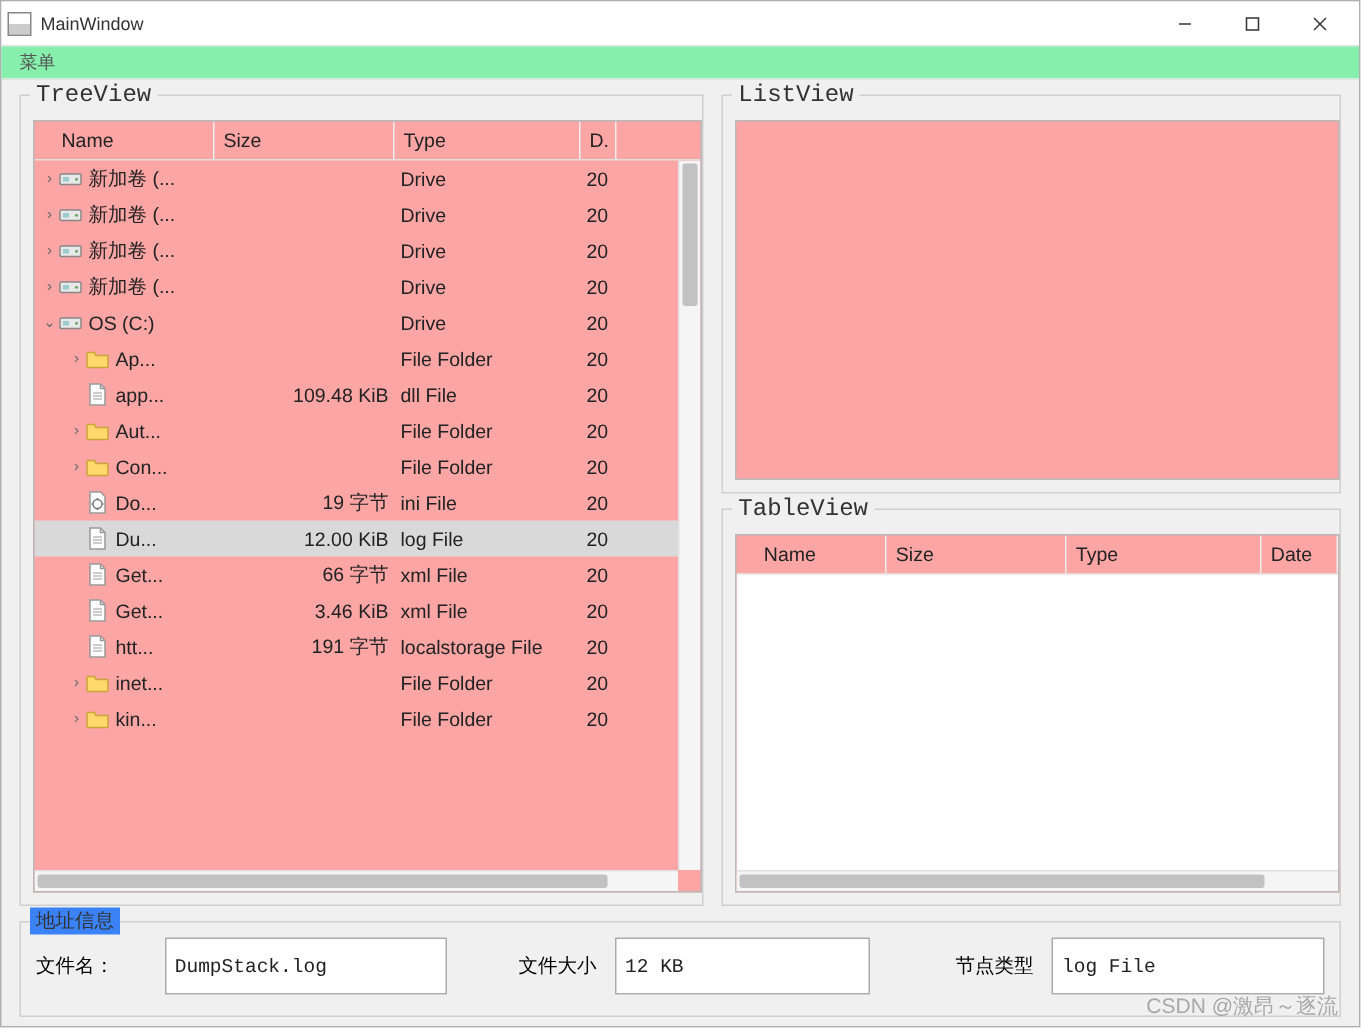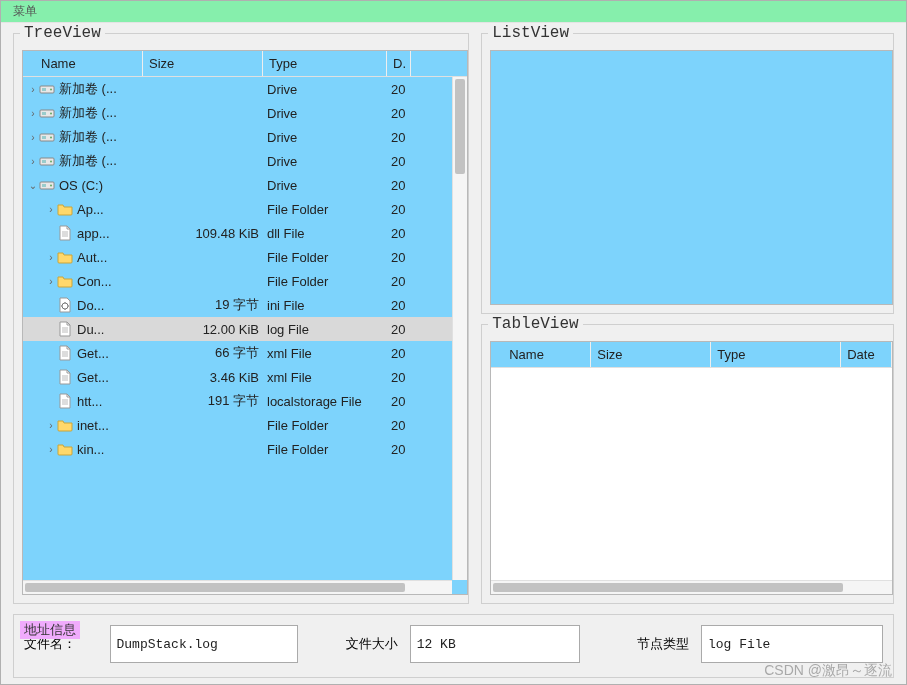--- a/index.html
+++ b/index.html
@@ -29,21 +29,21 @@
     display:flex; flex-direction:column; min-height:0; flex:1;
   }
   .group .legend {
     position:absolute; top:-10px; left:6px; background:#f0f0f0; padding:0 4px;
     font-family: "Courier New", monospace; font-size:16px; color:#333;
   }
   .listview-group { flex:1; }
   .tableview-group { flex:1; }
 
   .inner-white {
-    flex:1; background:#7dd3fc; border:1px solid #b8b8b8; overflow:hidden; display:flex; flex-direction:column;
+    flex:1; background:#fca5a5; border:1px solid #b8b8b8; overflow:hidden; display:flex; flex-direction:column;
     min-height:0;
   }
 
   
   .hdr { display:flex; height:26px; border-bottom:1px solid #e0e0e0; font-size:13px; color:#222;}
   .hdr .cell { padding:4px 6px; border-right:1px solid #eee; display:flex; align-items:center; overflow:hidden; white-space:nowrap;}
   .tree-body { flex:1; overflow:hidden; position:relative;}
   .rows { overflow:auto; height:100%; }
   .row {
     display:flex; align-items:center; height:24px; font-size:13px; color:#222;
@@ -62,34 +62,57 @@
   .scroll-v { position:absolute; right:0; top:0; bottom:14px; width:15px; background:#f5f5f5; border-left:1px solid #e0e0e0;}
   .scroll-thumb { position:absolute; left:2px; right:2px; top:2px; height:95px; background:#c2c2c2; border-radius:2px;}
   .scroll-h { position:absolute; left:0; right:15px; bottom:0; height:14px; background:#f5f5f5; border-top:1px solid #e0e0e0;}
   .scroll-h .hthumb { position:absolute; top:2px; bottom:2px; left:2px; width:380px; background:#c2c2c2; border-radius:2px;}
 
   .table-body { flex:1; position:relative; background:#fff;}
   .table-body .scroll-h2 { position:absolute; left:0; right:0; bottom:0; height:14px; background:#f5f5f5; border-top:1px solid #e0e0e0;}
   .table-body .hthumb2 { position:absolute; top:2px; bottom:2px; left:2px; width:350px; background:#c2c2c2; border-radius:2px;}
 
   .addr-group { border:1px solid #cfcfcf; padding:10px 10px 8px 10px; position:relative; }
-  .addr-group .legend { position:absolute; top:-10px; left:6px; background:#f0abfc; padding:0 4px; font-size:13px; font-family:"Microsoft YaHei"; color:#333;margin-top:16px;}
+  .addr-group .legend { position:absolute; top:-10px; left:6px; background:#3b82f6; padding:0 4px; font-size:13px; font-family:"Microsoft YaHei"; color:#333;}
   .addr-row { display:flex; align-items:center; gap:6px; margin-bottom:6px; font-size:13px;}
   .addr-row label { text-align:left; padding-right:6px;}
   .addr-input {
     height:38px; border:1px solid #aaa; background:#fff; padding:2px 6px;
     font-family:"Courier New", monospace; font-size:13px; color:#222;
   }
   .watermark { position:absolute; right:14px; bottom:4px; font-size:14px; color:rgba(120,120,120,0.6);}
 </style>
 </head>
 <body>
 
 <div class="window">
 
+  <div class="titlebar">
+    <div class="app-icon"></div>
+    <span>MainWindow</span>
+    <div class="spacer"></div>
+    <div class="win-btns">
+      <div class="win-btn">
+        <svg width="10" height="10">
+            <line x1="1" y1="5" x2="9" y2="5" stroke="#333"></line>
+          </svg>
+      </div>
+      <div class="win-btn">
+        <svg width="10" height="10">
+            <rect x="1" y="1" width="8" height="8" fill="none" stroke="#333"></rect>
+          </svg>
+      </div>
+      <div class="win-btn">
+        <svg width="10" height="10">
+            <line x1="1" y1="1" x2="9" y2="9" stroke="#333"></line>
+            <line x1="9" y1="1" x2="1" y2="9" stroke="#333"></line>
+          </svg>
+      </div>
+    </div>
+  </div>
 
   <div class="menubar">
     <span>菜单</span>
   </div>
 
   <div class="content">
     <div class="top-area">
 
       <div class="col-left">
         <div class="group">

